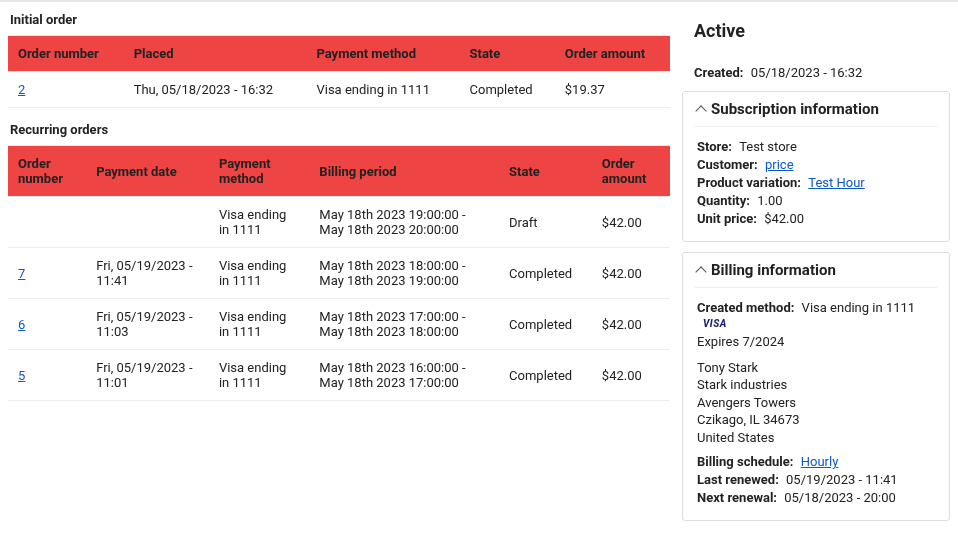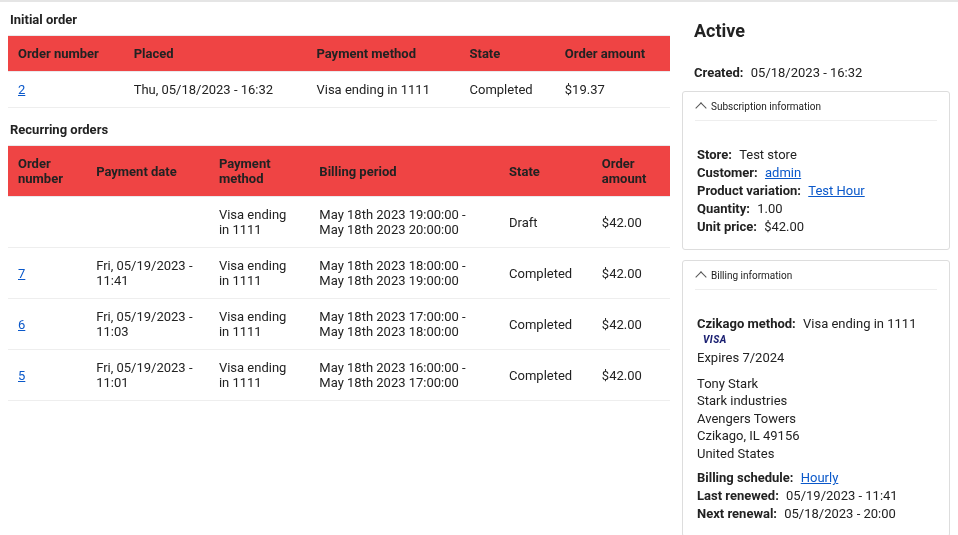--- a/index.html
+++ b/index.html
@@ -59,25 +59,25 @@
     margin-bottom: 24px;
     margin-top: 2px;
   }
   .kv { margin-bottom: 3px; font-size: 13px; }
   .kv .k { font-weight: 700; }
   .kv .v { font-weight: 400; margin-left: 4px; }
   .card-header {
     display: flex;
     align-items: center;
     gap: 6px;
-    font-weight: 400;
-    font-size: 10px;
+    font-weight: 700;
+    font-size: 15px;
     padding: 0 0 8px 0;
     border-bottom: 1px solid #eee;
-    margin: -4px -2px 26px -2px;
+    margin: -4px -2px 12px -2px;
   }
   .chev {
     display: inline-block;
     width: 8px; height: 8px;
     border-left: 1.6px solid #555;
     border-top: 1.6px solid #555;
     transform: rotate(45deg);
     margin-top: 4px;
     margin-left: 2px;
   }
@@ -184,21 +184,21 @@
       <div class="card-header">
         <span class="chev"></span>
         <span>Subscription information</span>
       </div>
       <div class="kv">
         <span class="k">Store:</span>
         <span class="v">Test store</span>
       </div>
       <div class="kv">
         <span class="k">Customer:</span>
-        <a href="#" class="link v">admin</a>
+        <a href="#" class="link v">price</a>
       </div>
       <div class="kv">
         <span class="k">Product variation:</span>
         <a href="#" class="link v">Test Hour</a>
       </div>
       <div class="kv">
         <span class="k">Quantity:</span>
         <span class="v">1.00</span>
       </div>
       <div class="kv">
@@ -206,30 +206,30 @@
         <span class="v">$42.00</span>
       </div>
     </div>
 
     <div class="card">
       <div class="card-header">
         <span class="chev"></span>
         <span>Billing information</span>
       </div>
       <div class="kv">
-        <span class="k">Czikago method:</span>
+        <span class="k">Created method:</span>
         <span class="v">Visa ending in 1111</span>
         <span class="visa-badge">VISA</span>
       </div>
       <div class="addr-line">Expires 7/2024</div>
       <div class="spacer-sm"></div>
       <div class="addr-line">Tony Stark</div>
       <div class="addr-line">Stark industries</div>
       <div class="addr-line">Avengers Towers</div>
-      <div class="addr-line">Czikago, IL 49156</div>
+      <div class="addr-line">Czikago, IL 34673</div>
       <div class="addr-line">United States</div>
       <div class="spacer-sm"></div>
       <div class="kv">
         <span class="k">Billing schedule:</span>
         <a href="#" class="link v">Hourly</a>
       </div>
       <div class="kv">
         <span class="k">Last renewed:</span>
         <span class="v">05/19/2023 - 11:41</span>
       </div>

